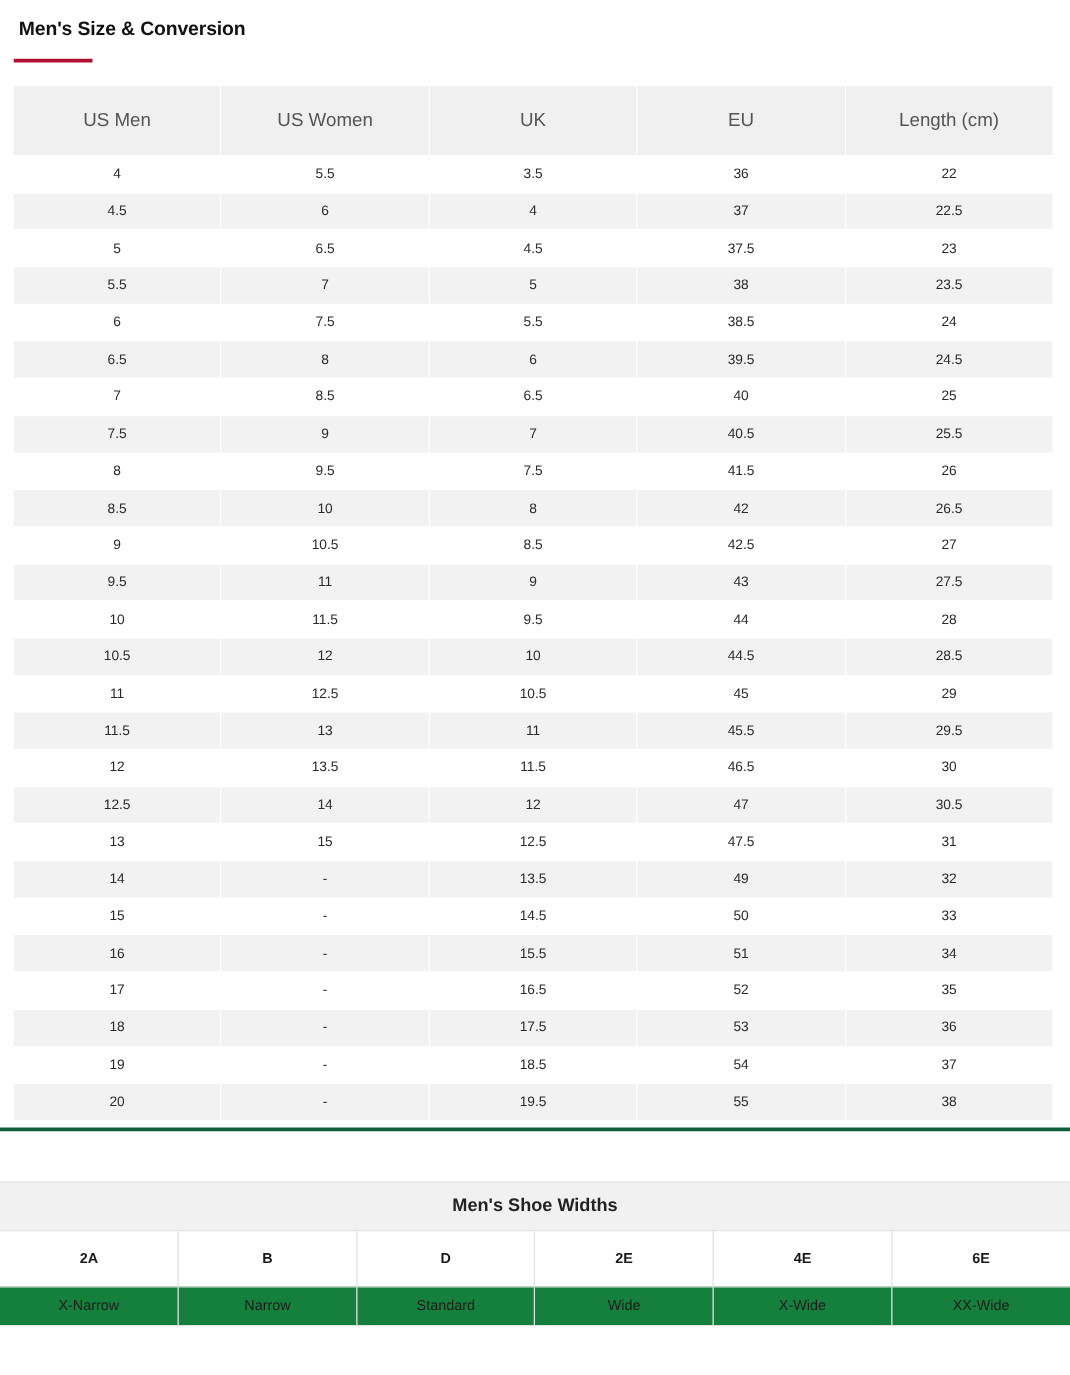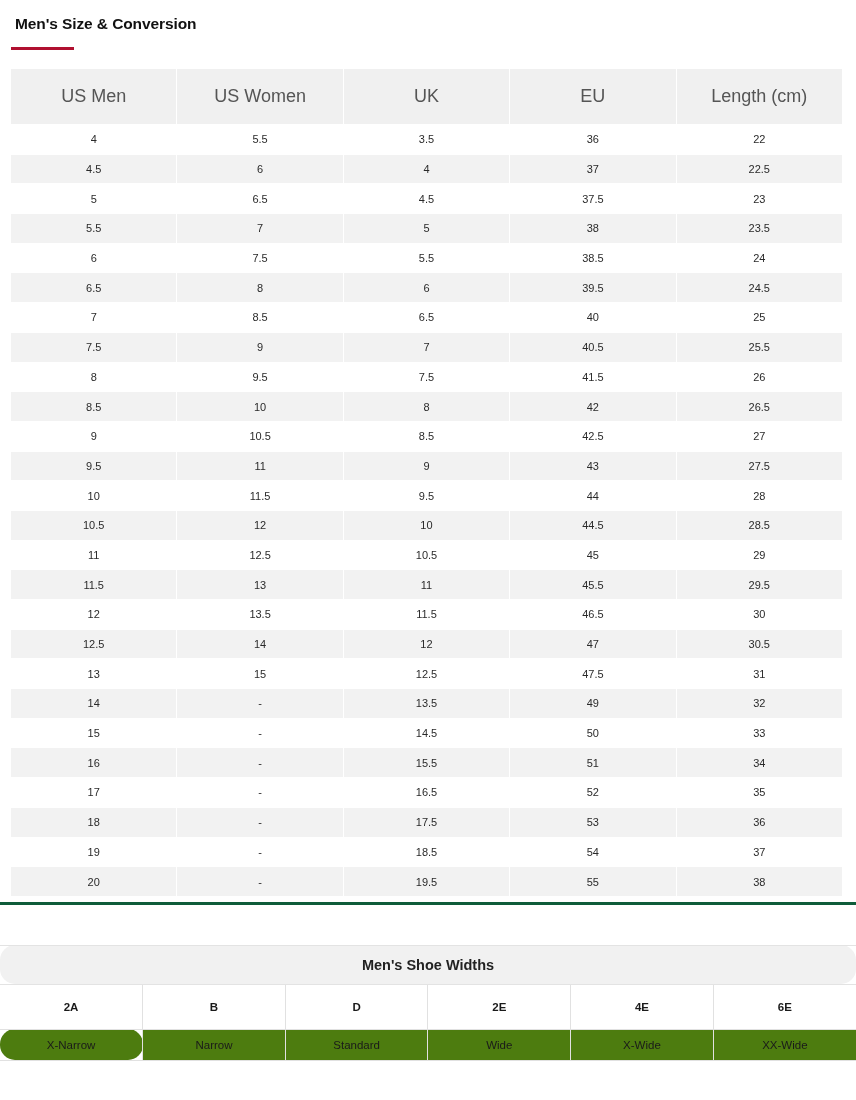--- a/index.html
+++ b/index.html
@@ -44,21 +44,21 @@
   }
   table.conv {
     width: 833px;
     border-collapse: separate;
     border-spacing: 1px 1px;
     table-layout: fixed;
   }
   table.conv th {
     background: #f0f0f0;
     color: #555555;
-    font-size: 18px;
+    font-size: 15px;
     font-weight: normal;
     height: 55px;
     text-align: center;
     vertical-align: middle;
     padding: 0;
   }
   table.conv td {
     height: 28.7px;
     text-align: center;
     vertical-align: middle;
@@ -105,29 +105,29 @@
     background: #ffffff;
     color: #1a1a1a;
     font-size: 11.5px;
     font-weight: bold;
     text-align: center;
     height: 31px;
     border: 1px solid #e1e1e1;
     padding: 16px;
   }
   table.widths td.name {
-    background: #4d7c0f;
+    background: #15803d;
     color: #1a1a1a;
     font-size: 11.5px;
     text-align: center;
     height: 31px;
     border: 1px solid #e1e1e1;
     padding: 0;
   }
-  table.widths tr td:first-child { border-left: none; border-radius: 15px; }
+  table.widths tr td:first-child { border-left: none; }
   table.widths tr td:last-child  { border-right: none; }
 </style>
 </head>
 <body>
 
 <div class="title-block">
   <h1 class="page-title">Men's Size &amp; Conversion</h1>
   <div class="title-rule"></div>
 </div>
 

